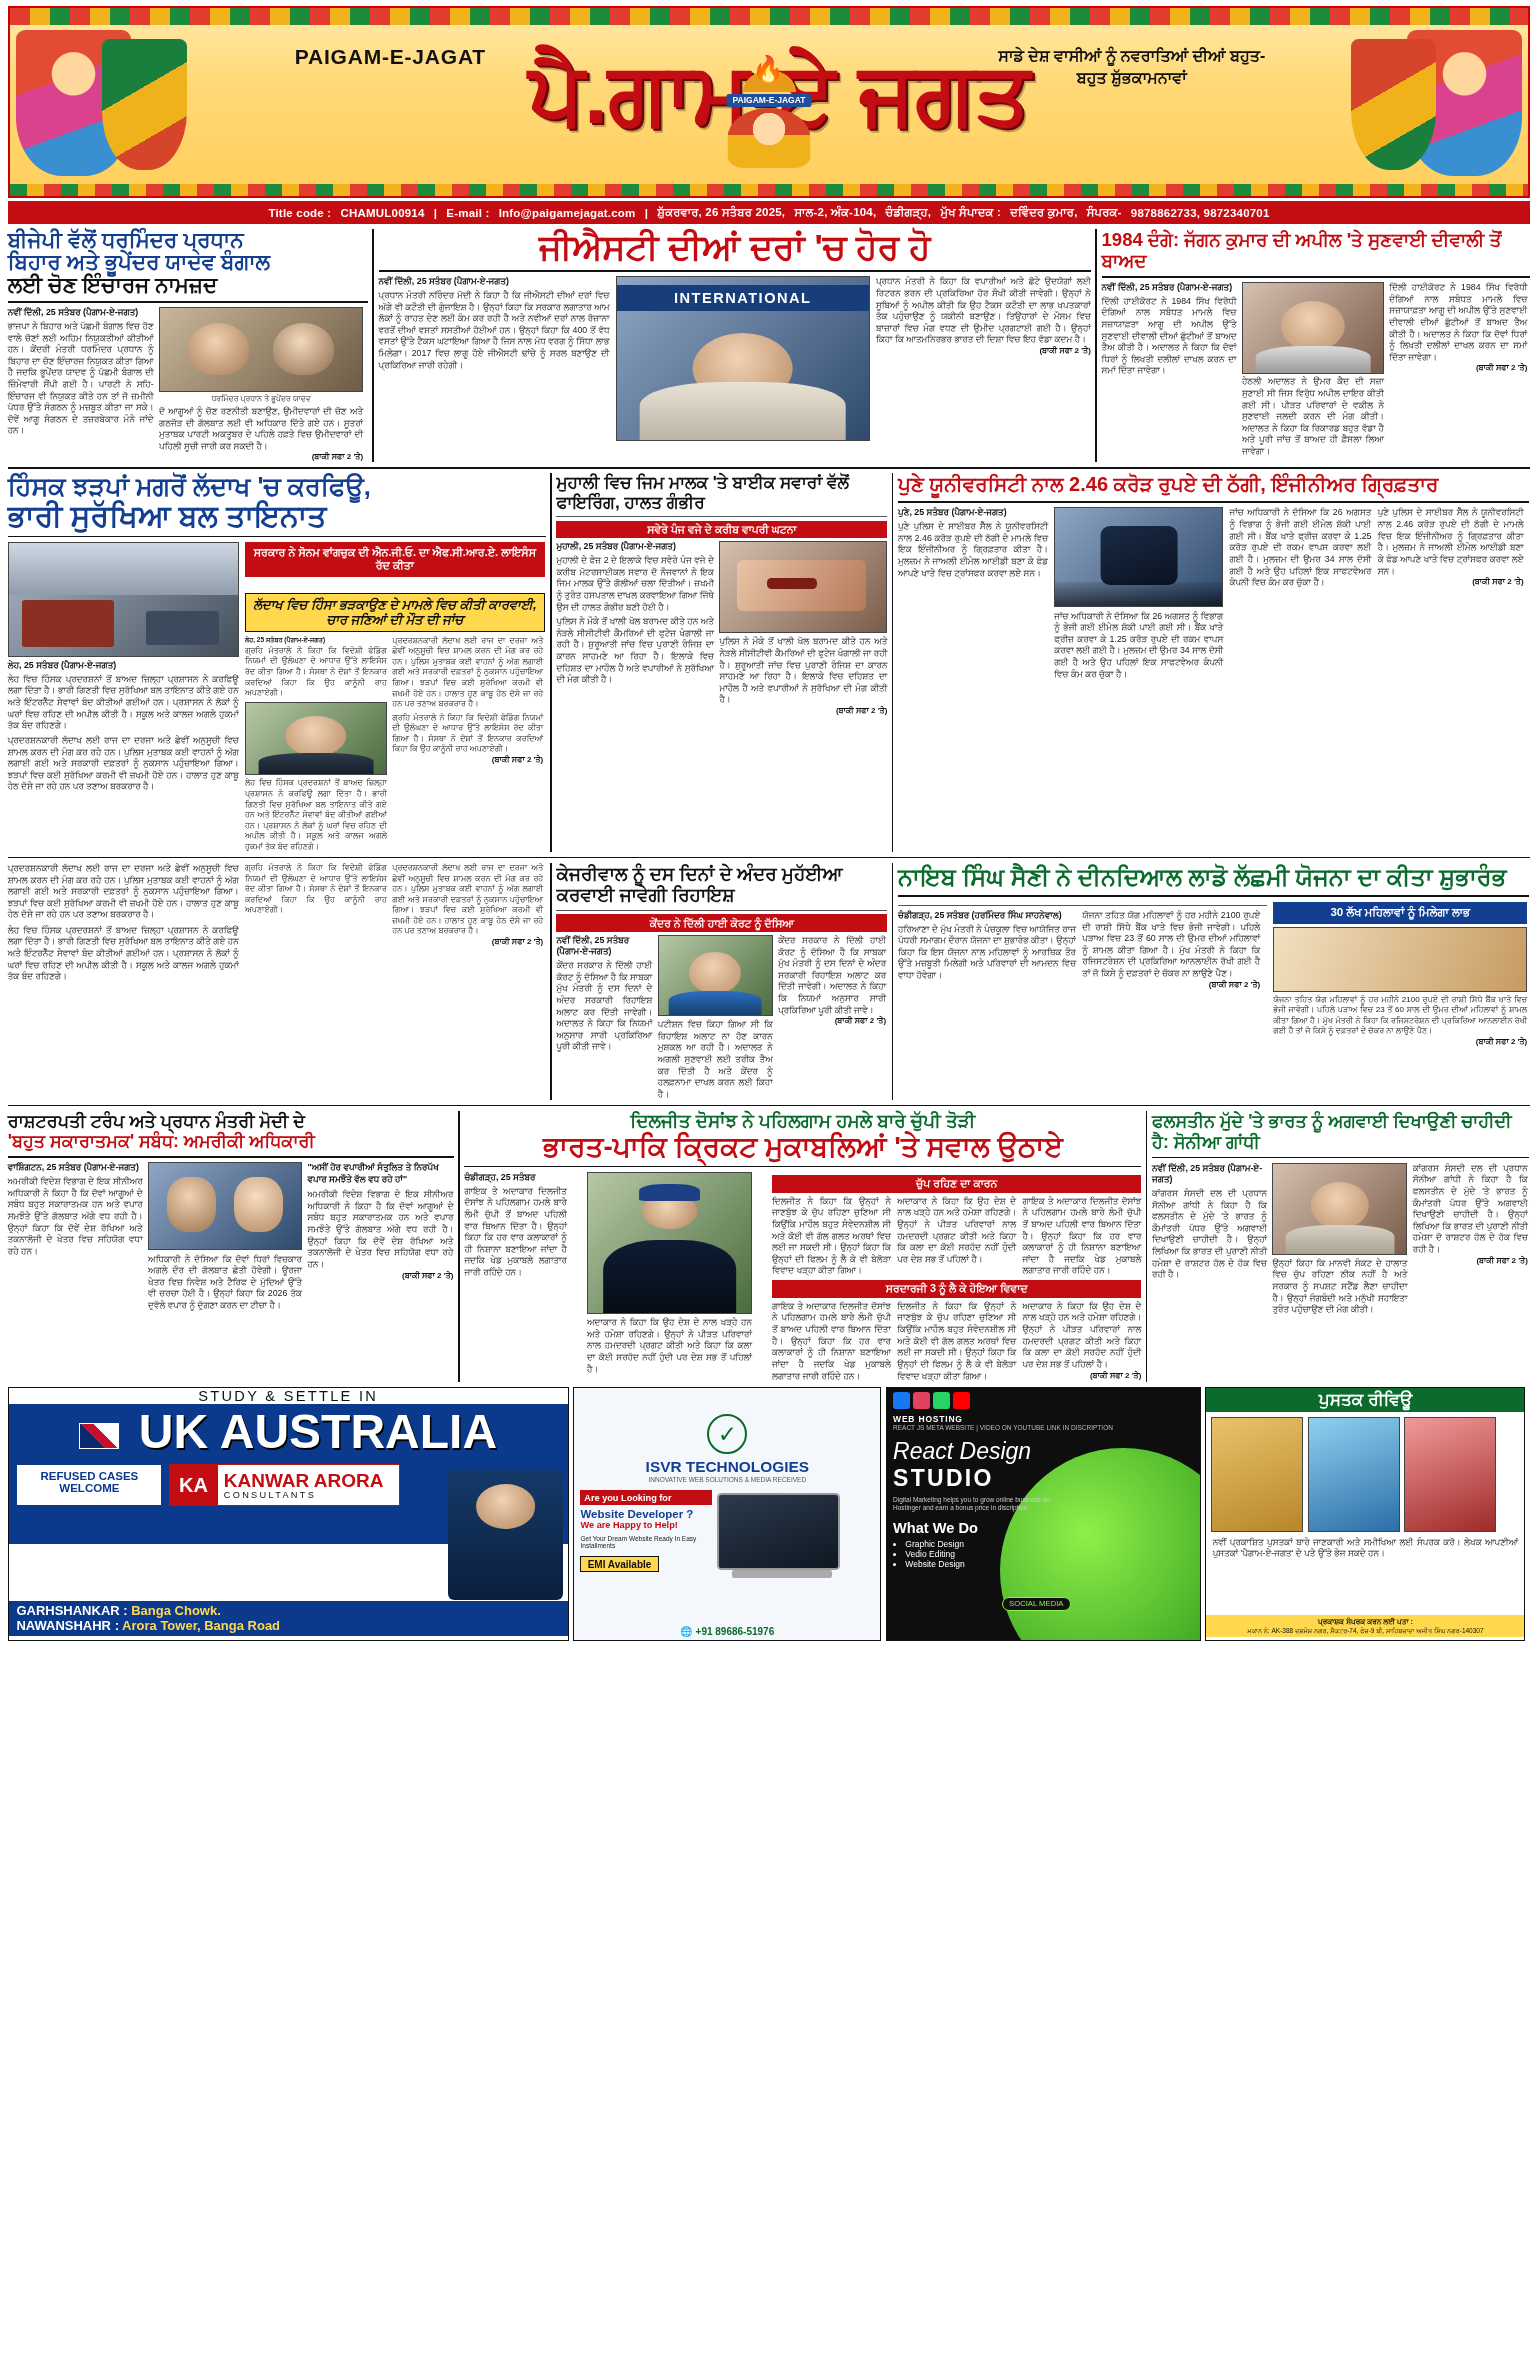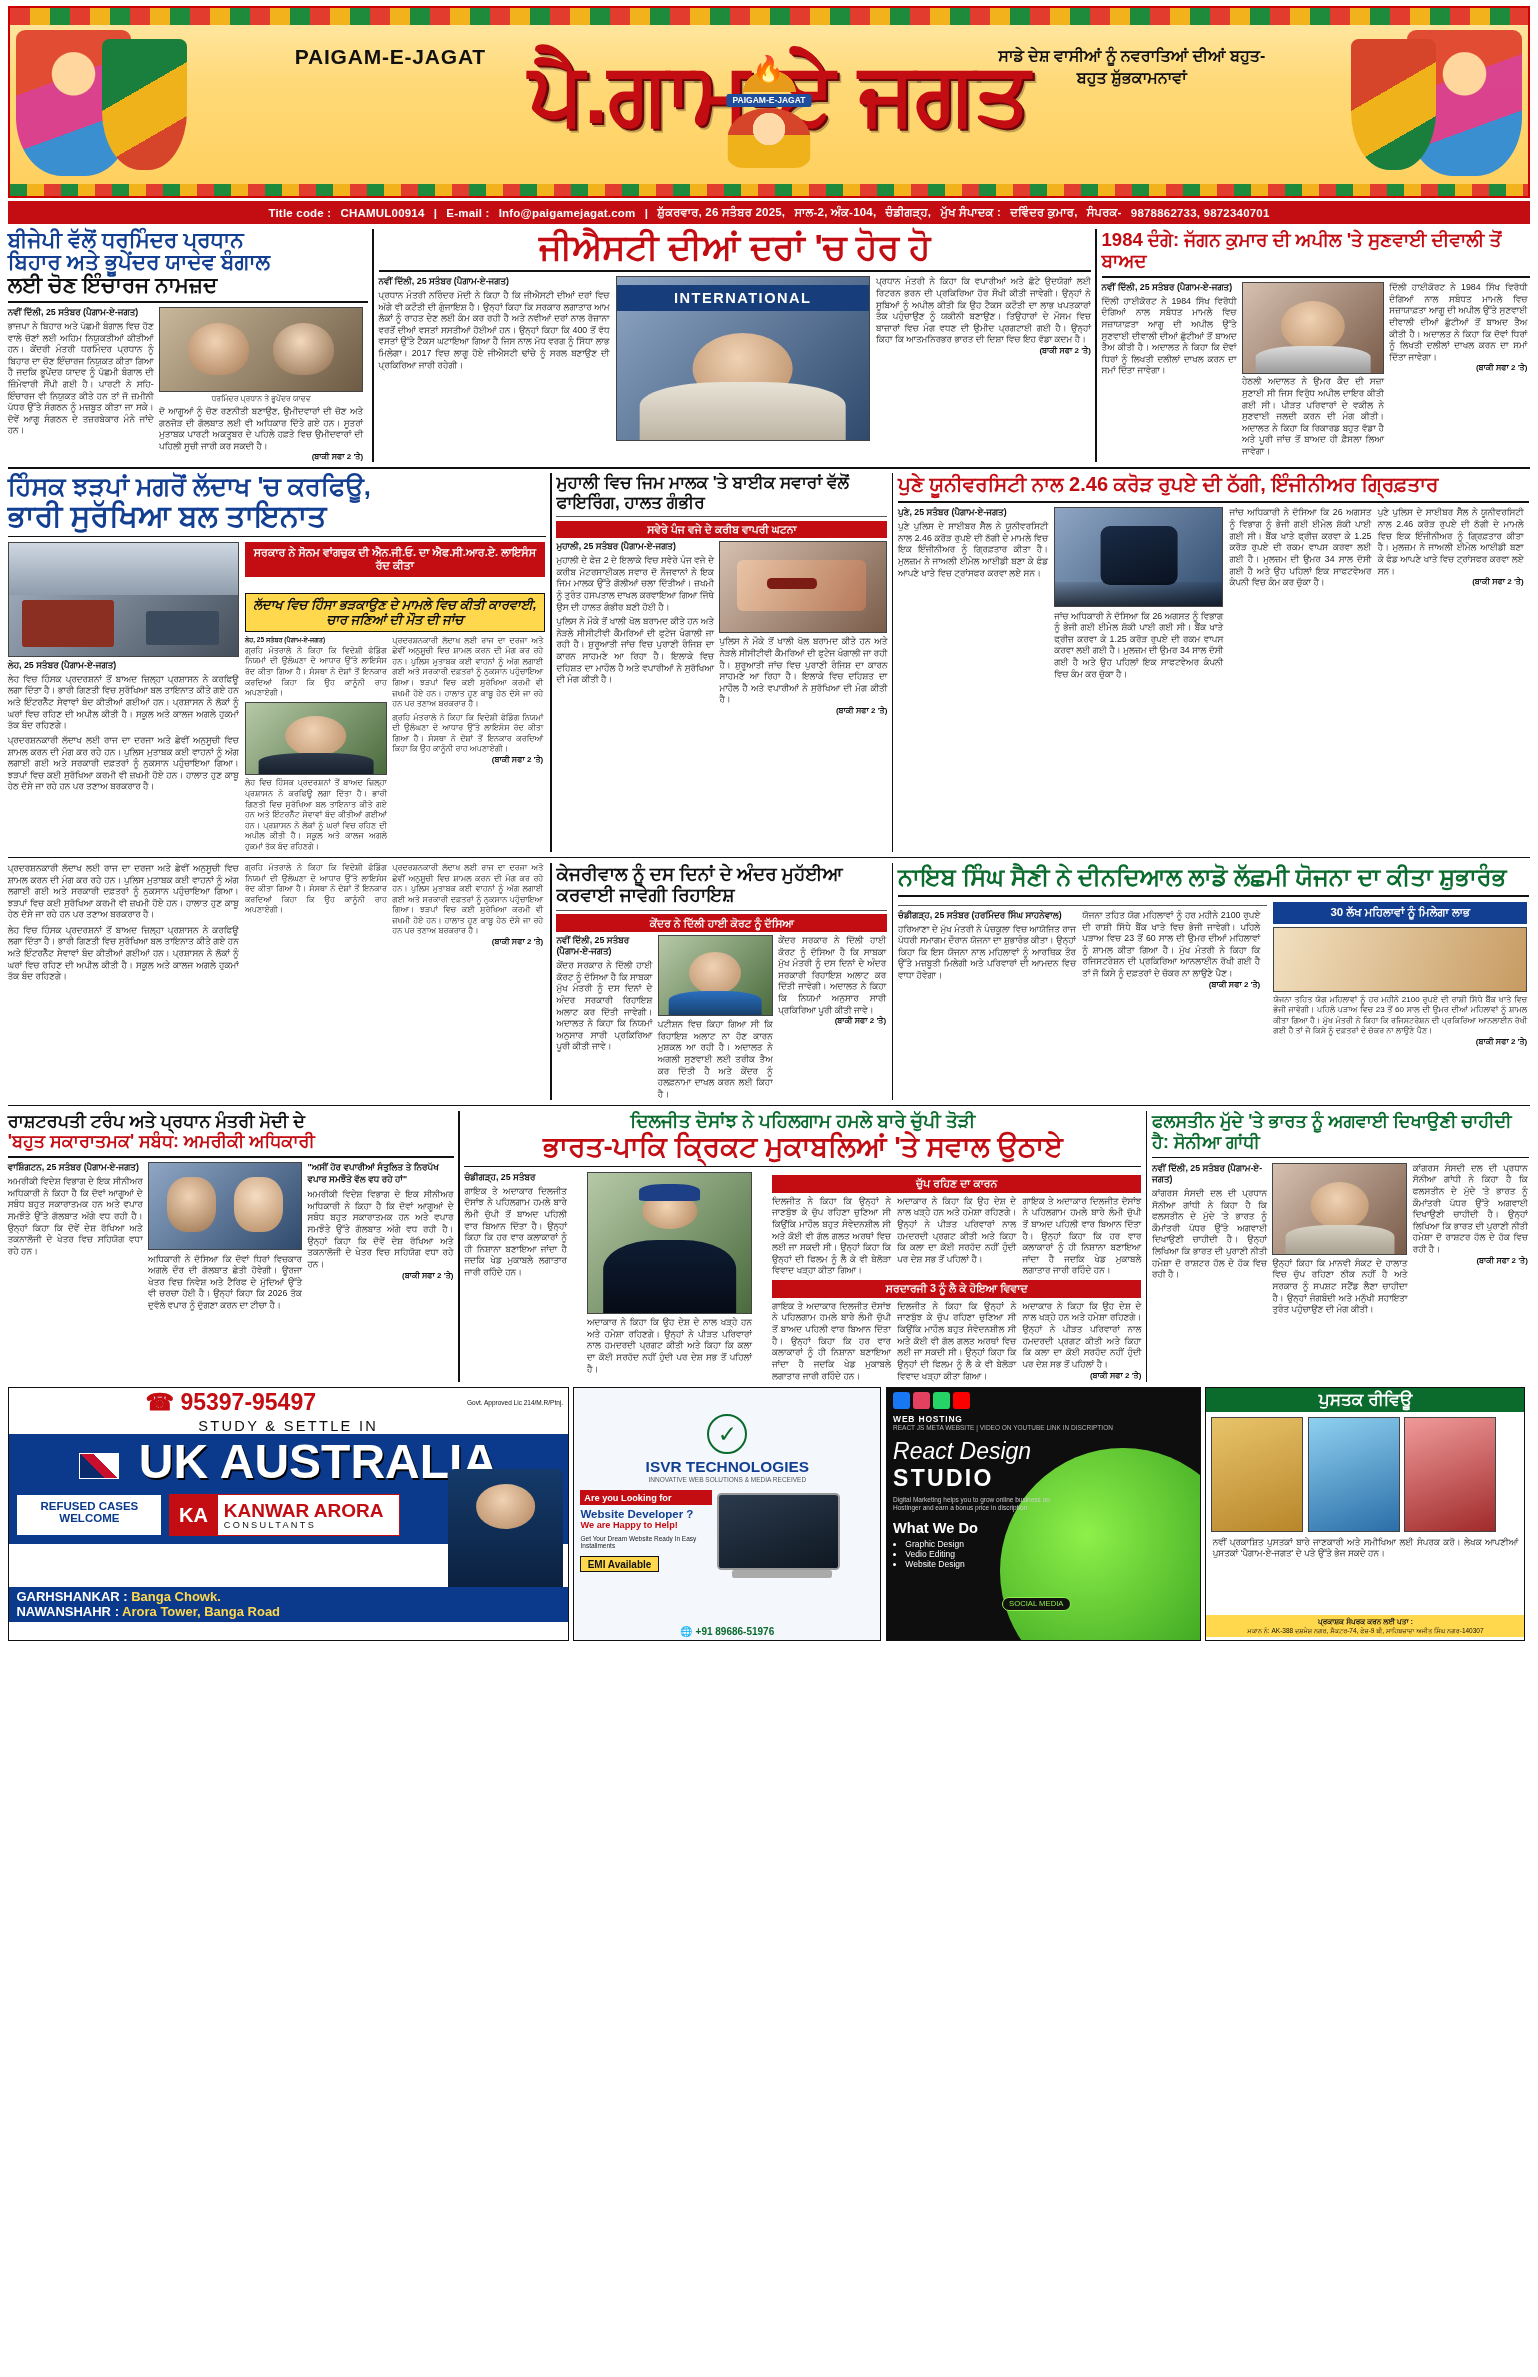--- a/index.html
+++ b/index.html
@@ -569,47 +569,40 @@
             <div class="body-text">ਕਾਂਗਰਸ ਸੰਸਦੀ ਦਲ ਦੀ ਪ੍ਰਧਾਨ ਸੋਨੀਆ ਗਾਂਧੀ ਨੇ ਕਿਹਾ ਹੈ ਕਿ ਫਲਸਤੀਨ ਦੇ ਮੁੱਦੇ 'ਤੇ ਭਾਰਤ ਨੂੰ ਕੌਮਾਂਤਰੀ ਪੱਧਰ ਉੱਤੇ ਅਗਵਾਈ ਦਿਖਾਉਣੀ ਚਾਹੀਦੀ ਹੈ। ਉਨ੍ਹਾਂ ਲਿਖਿਆ ਕਿ ਭਾਰਤ ਦੀ ਪੁਰਾਣੀ ਨੀਤੀ ਹਮੇਸ਼ਾ ਦੋ ਰਾਸ਼ਟਰ ਹੱਲ ਦੇ ਹੱਕ ਵਿਚ ਰਹੀ ਹੈ।</div>
             <div class="contd">(ਬਾਕੀ ਸਫਾ 2 'ਤੇ)</div>
           </div>
         </div>
       </div>
     </div>
 
     <div class="ads">
 
       <div class="ad ad-uk">
-        <div style="display:flex;align-items:center;background:#fff;">
-          <div style="flex:1" class="ad-phone">
-            <span>☎</span>
-            <span>95397-95497</span>
-          </div>
-          <div class="xtiny" style="width:115px;color:#111;text-align:right;padding-right:4.6px;">Govt. Approved Lic 214/M.R/Ptnj.</div>
-        </div>
         <div class="ad-sub">STUDY &amp; SETTLE IN</div>
         <div class="ad-big">
           <span style="display:inline-block;width:40px;height:26px;background:linear-gradient(45deg,#0a2a6b 40%,#c8102e 40% 60%,#fff 60%);vertical-align:middle;margin-right:6.2px;border:0.8px solid #fff;"></span>
           <span>UK AUSTRALIA</span>
         </div>
         <div style="display:flex;gap:6.2px;padding:7.7px 7.7px 0 7.7px;">
           <div style="width:146px;background:#fff;color:#0b3a8c;font-weight:bold;font-size:11.5px;text-align:center;padding:4.6px 1.5px;border:1.5px solid #0b3a8c;">REFUSED CASES WELCOME</div>
           <div style="width:231px;background:#fff;border:1.5px solid #c40d12;display:flex;align-items:center;">
             <div style="width:48px;height:40px;background:#c40d12;color:#fff;font-weight:bold;font-size:20px;text-align:center;line-height:40px;">KA</div>
             <div style="padding-left:6.2px;">
               <div style="color:#c40d12;font-weight:bold;font-size:19px;line-height:1;">KANWAR ARORA</div>
               <div style="color:#111;font-size:9.2px;letter-spacing:2.3px;">CONSULTANTS</div>
             </div>
           </div>
           <div style="flex:1;"></div>
         </div>
         <div style="position:absolute;bottom:40px;right:4.6px;width:115px;height:131px;background:linear-gradient(180deg,#143a6a,#0b1f3c);border-radius:6.2px;">
           <div style="position:absolute;left:50%;top:12%;transform:translateX(-50%);width:52%;height:34%;border-radius:50%;background:radial-gradient(circle at 45% 35%,#f0d2b4,#b1835c);"></div>
         </div>
-        <div style="position:absolute;bottom:18px;left:0;width:100%;background:#0b3a8c;color:#fff;padding:2.3px 7.7px;">
+        <div style="position:absolute;bottom:4px;left:0;width:100%;background:#0b3a8c;color:#fff;padding:2.3px 7.7px;">
           <div style="font-size:13px;font-weight:bold;">
             <span>GARHSHANKAR</span>
             <span> : </span>
             <span style="color:#ffd84d">Banga Chowk.</span>
           </div>
           <div style="font-size:13px;font-weight:bold;">
             <span>NAWANSHAHR</span>
             <span> : </span>
             <span style="color:#ffd84d">Arora Tower, Banga Road</span>
           </div>

